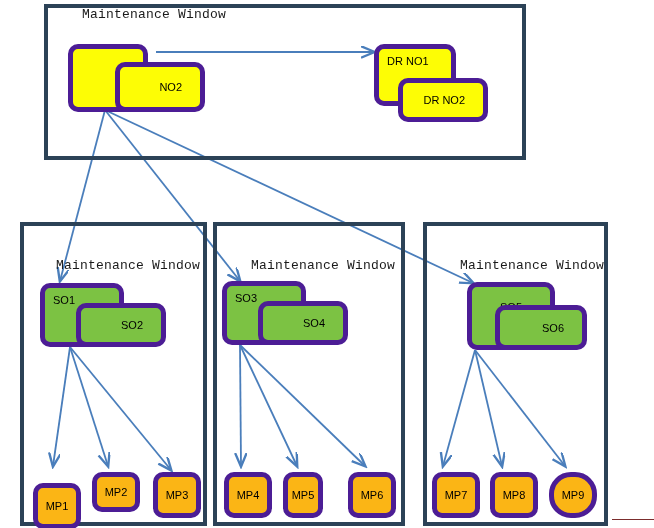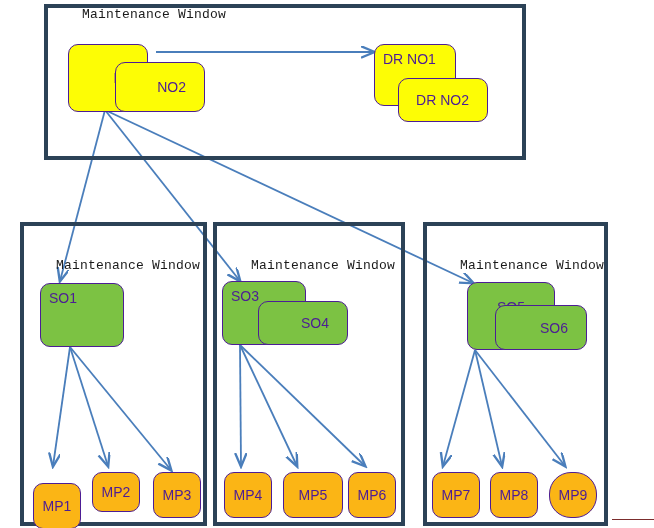--- a/index.html
+++ b/index.html
@@ -27,26 +27,26 @@
     color: #1a1a1a;
     font-size: 13px;
     font-family: Liberation Mono, monospace;
     white-space: nowrap;
     letter-spacing: 0.2px;
   }
   
   .node {
     position: absolute;
     box-sizing: border-box;
-    border: 1px solid #4c1d95;
+    border: 5px solid #4c1d95;
     border-radius: 10px;
     display: flex;
     align-items: center;
-    font-size: 14px;
-    color: #4c1d95;
+    font-size: 11px;
+    color: #000000;
     font-family: "Liberation Sans", sans-serif;
     white-space: nowrap;
   }
   .node.yellow { background: #fdfd05; }
   .node.green  { background: #7cc243; }
   .node.orange { background: #fbb515; }
 
   .node .lbl {
     width: 100%;
     text-align: center;
@@ -125,20 +125,23 @@
   <div class="node yellow lbl-centerright" style="left:398px; top:78px; width:90px; height:44px;">
     <span class="lbl">DR NO2</span>
   </div>
 
   <div class="frame" style="left:20px; top:222px; width:187px; height:304px;"></div>
   <div class="frame-title" style="left:56px; top:258px;">Maintenance Window</div>
 
   <div class="node green lbl-topleft" style="left:40px; top:283px; width:84px; height:64px;">
     <span class="lbl">SO1</span>
   </div>
+  <div class="node green lbl-centerright" style="left:76px; top:303px; width:90px; height:44px;">
+    <span class="lbl">SO2</span>
+  </div>
 
   <div class="node orange" style="left:33px; top:472px; width:48px; height:46px;margin-top:11px;">
     <span class="lbl">MP1</span>
   </div>
   <div class="node orange" style="left:92px; top:472px; width:48px; height:40px;">
     <span class="lbl">MP2</span>
   </div>
   <div class="node orange" style="left:153px; top:472px; width:48px; height:46px;">
     <span class="lbl">MP3</span>
   </div>
@@ -149,21 +152,21 @@
   <div class="node green lbl-topleft" style="left:222px; top:281px; width:84px; height:64px;">
     <span class="lbl">SO3</span>
   </div>
   <div class="node green lbl-centerright" style="left:258px; top:301px; width:90px; height:44px;">
     <span class="lbl">SO4</span>
   </div>
 
   <div class="node orange" style="left:224px; top:472px; width:48px; height:46px;">
     <span class="lbl">MP4</span>
   </div>
-  <div class="node orange" style="left:283px; top:472px; width:60px; height:46px;">
+  <div class="node orange" style="left:283px; top:472px; width:40px; height:46px;">
     <span class="lbl">MP5</span>
   </div>
   <div class="node orange" style="left:348px; top:472px; width:48px; height:46px;">
     <span class="lbl">MP6</span>
   </div>
 
   <div class="frame" style="left:423px; top:222px; width:185px; height:304px;"></div>
   <div class="frame-title" style="left:460px; top:258px;">Maintenance Window</div>
 
   <div class="node green" style="left:467px; top:282px; width:88px; height:68px;">

